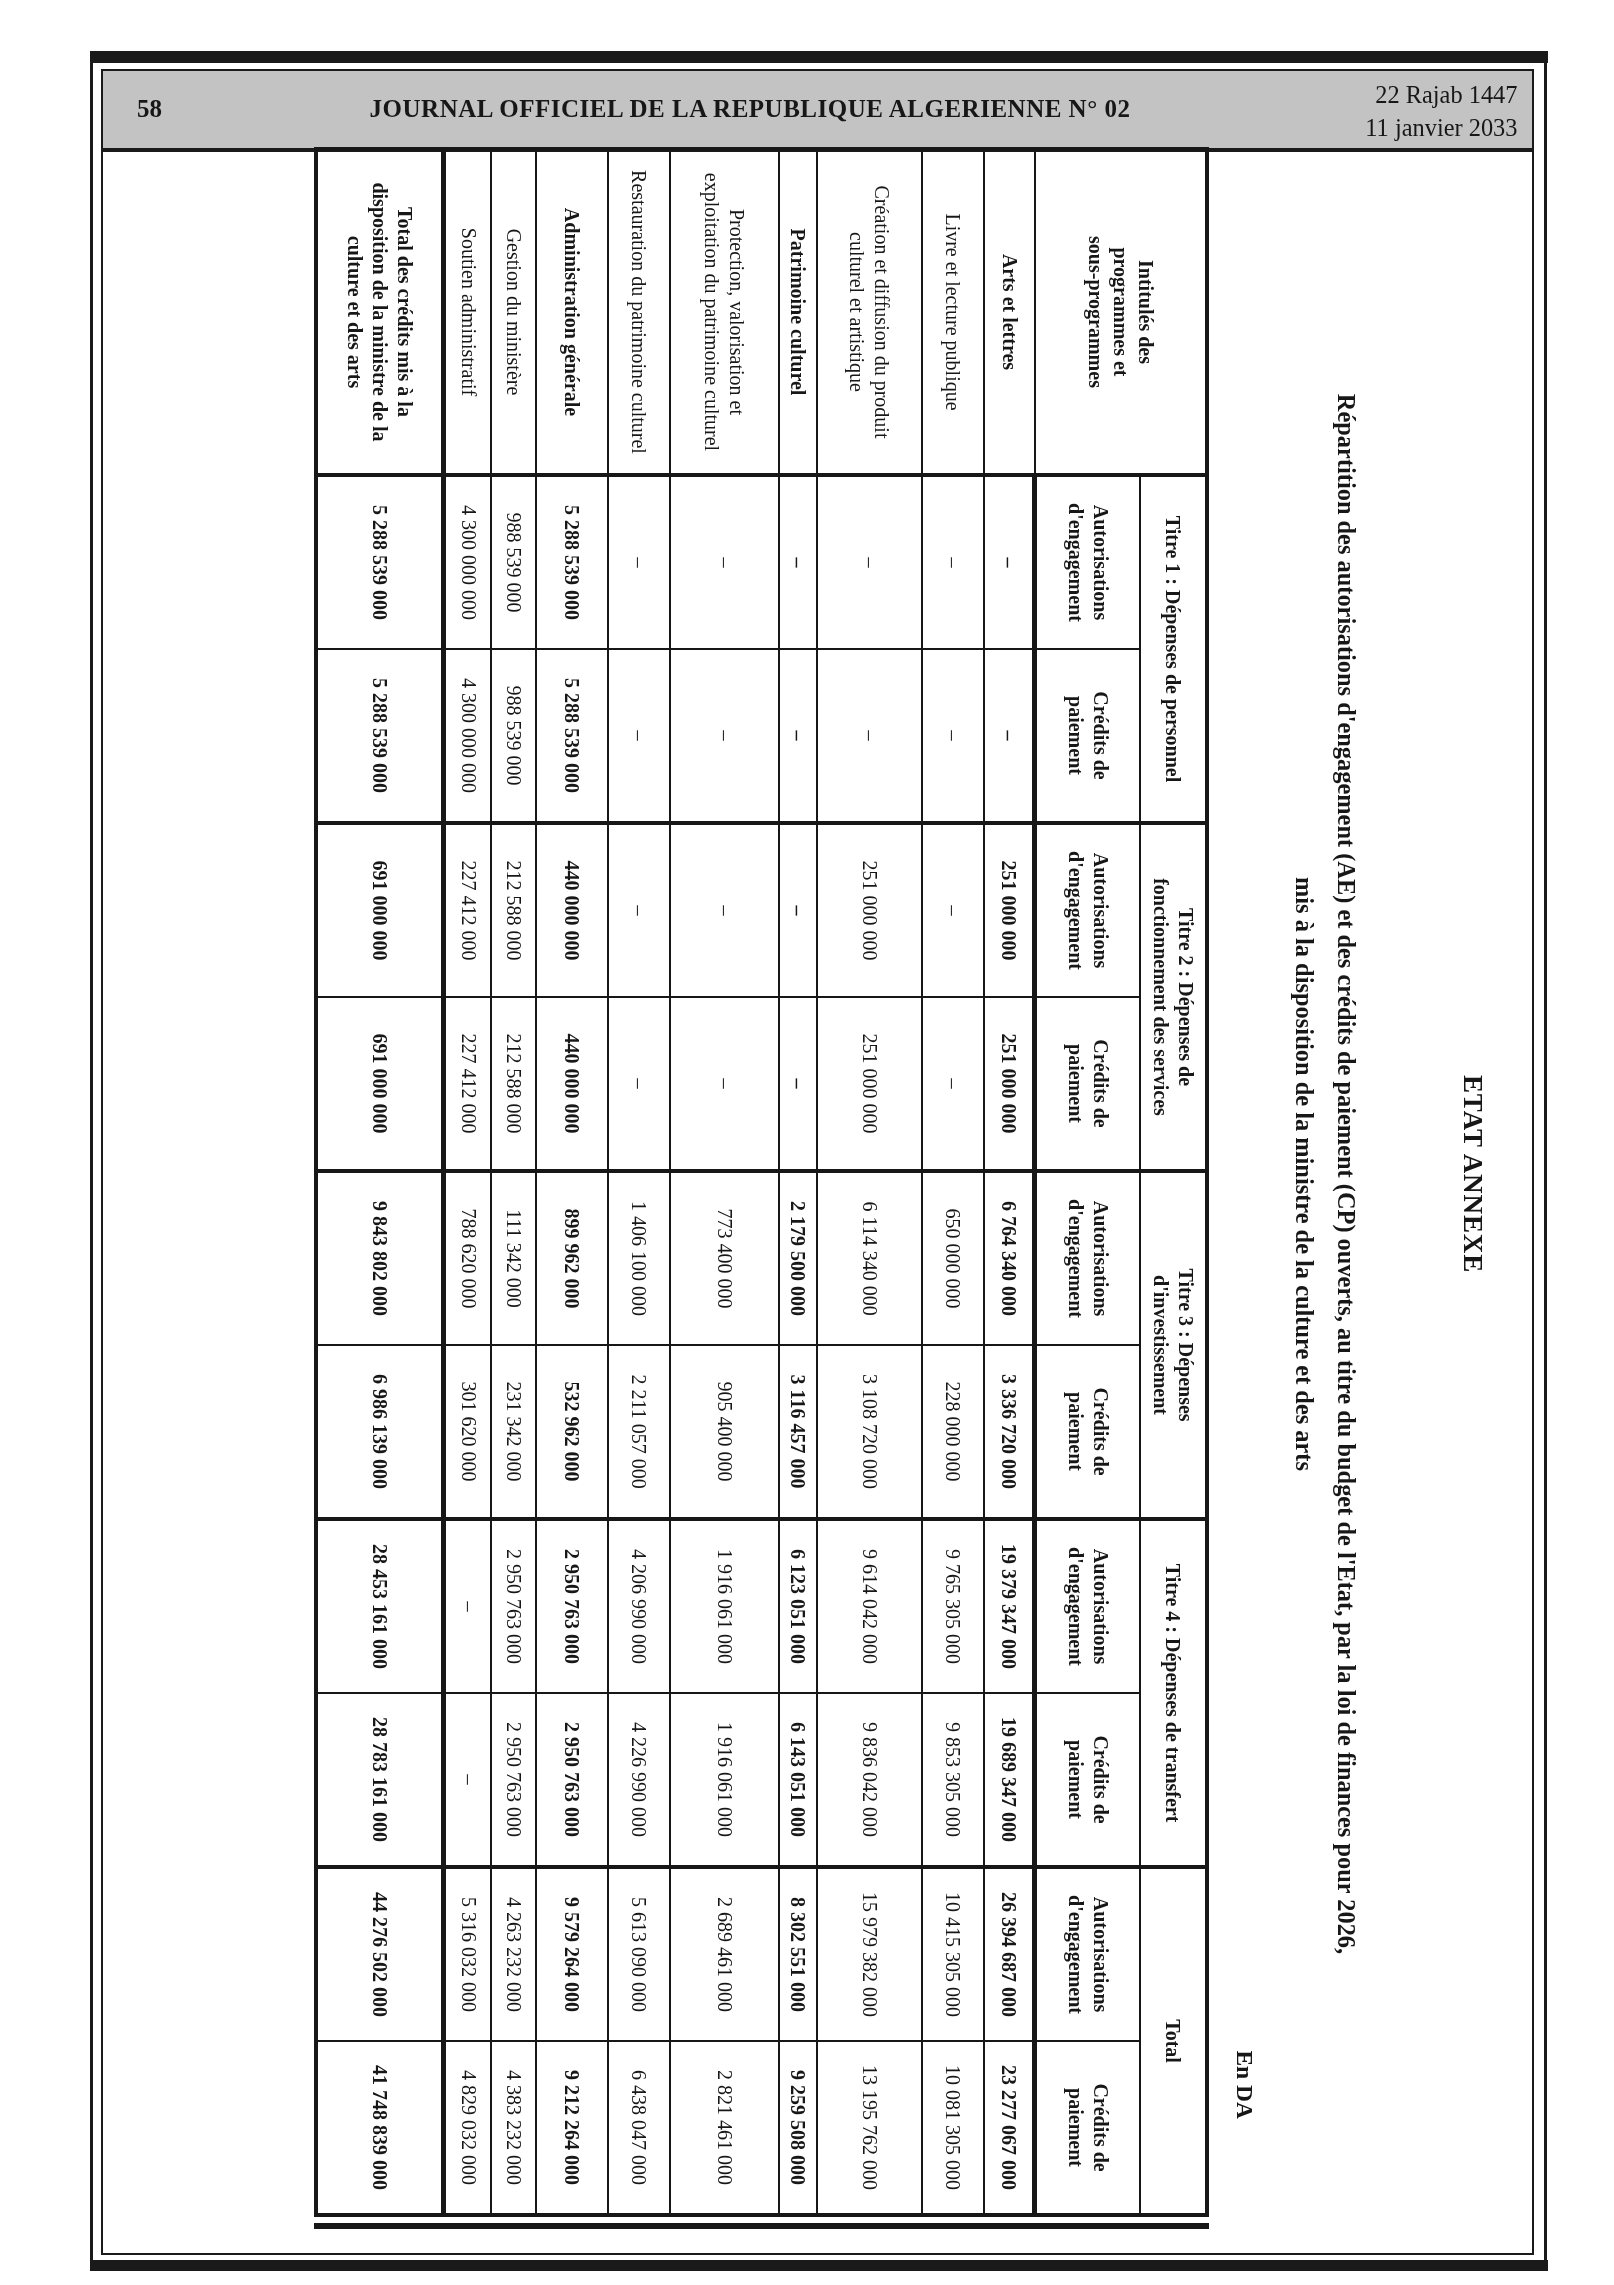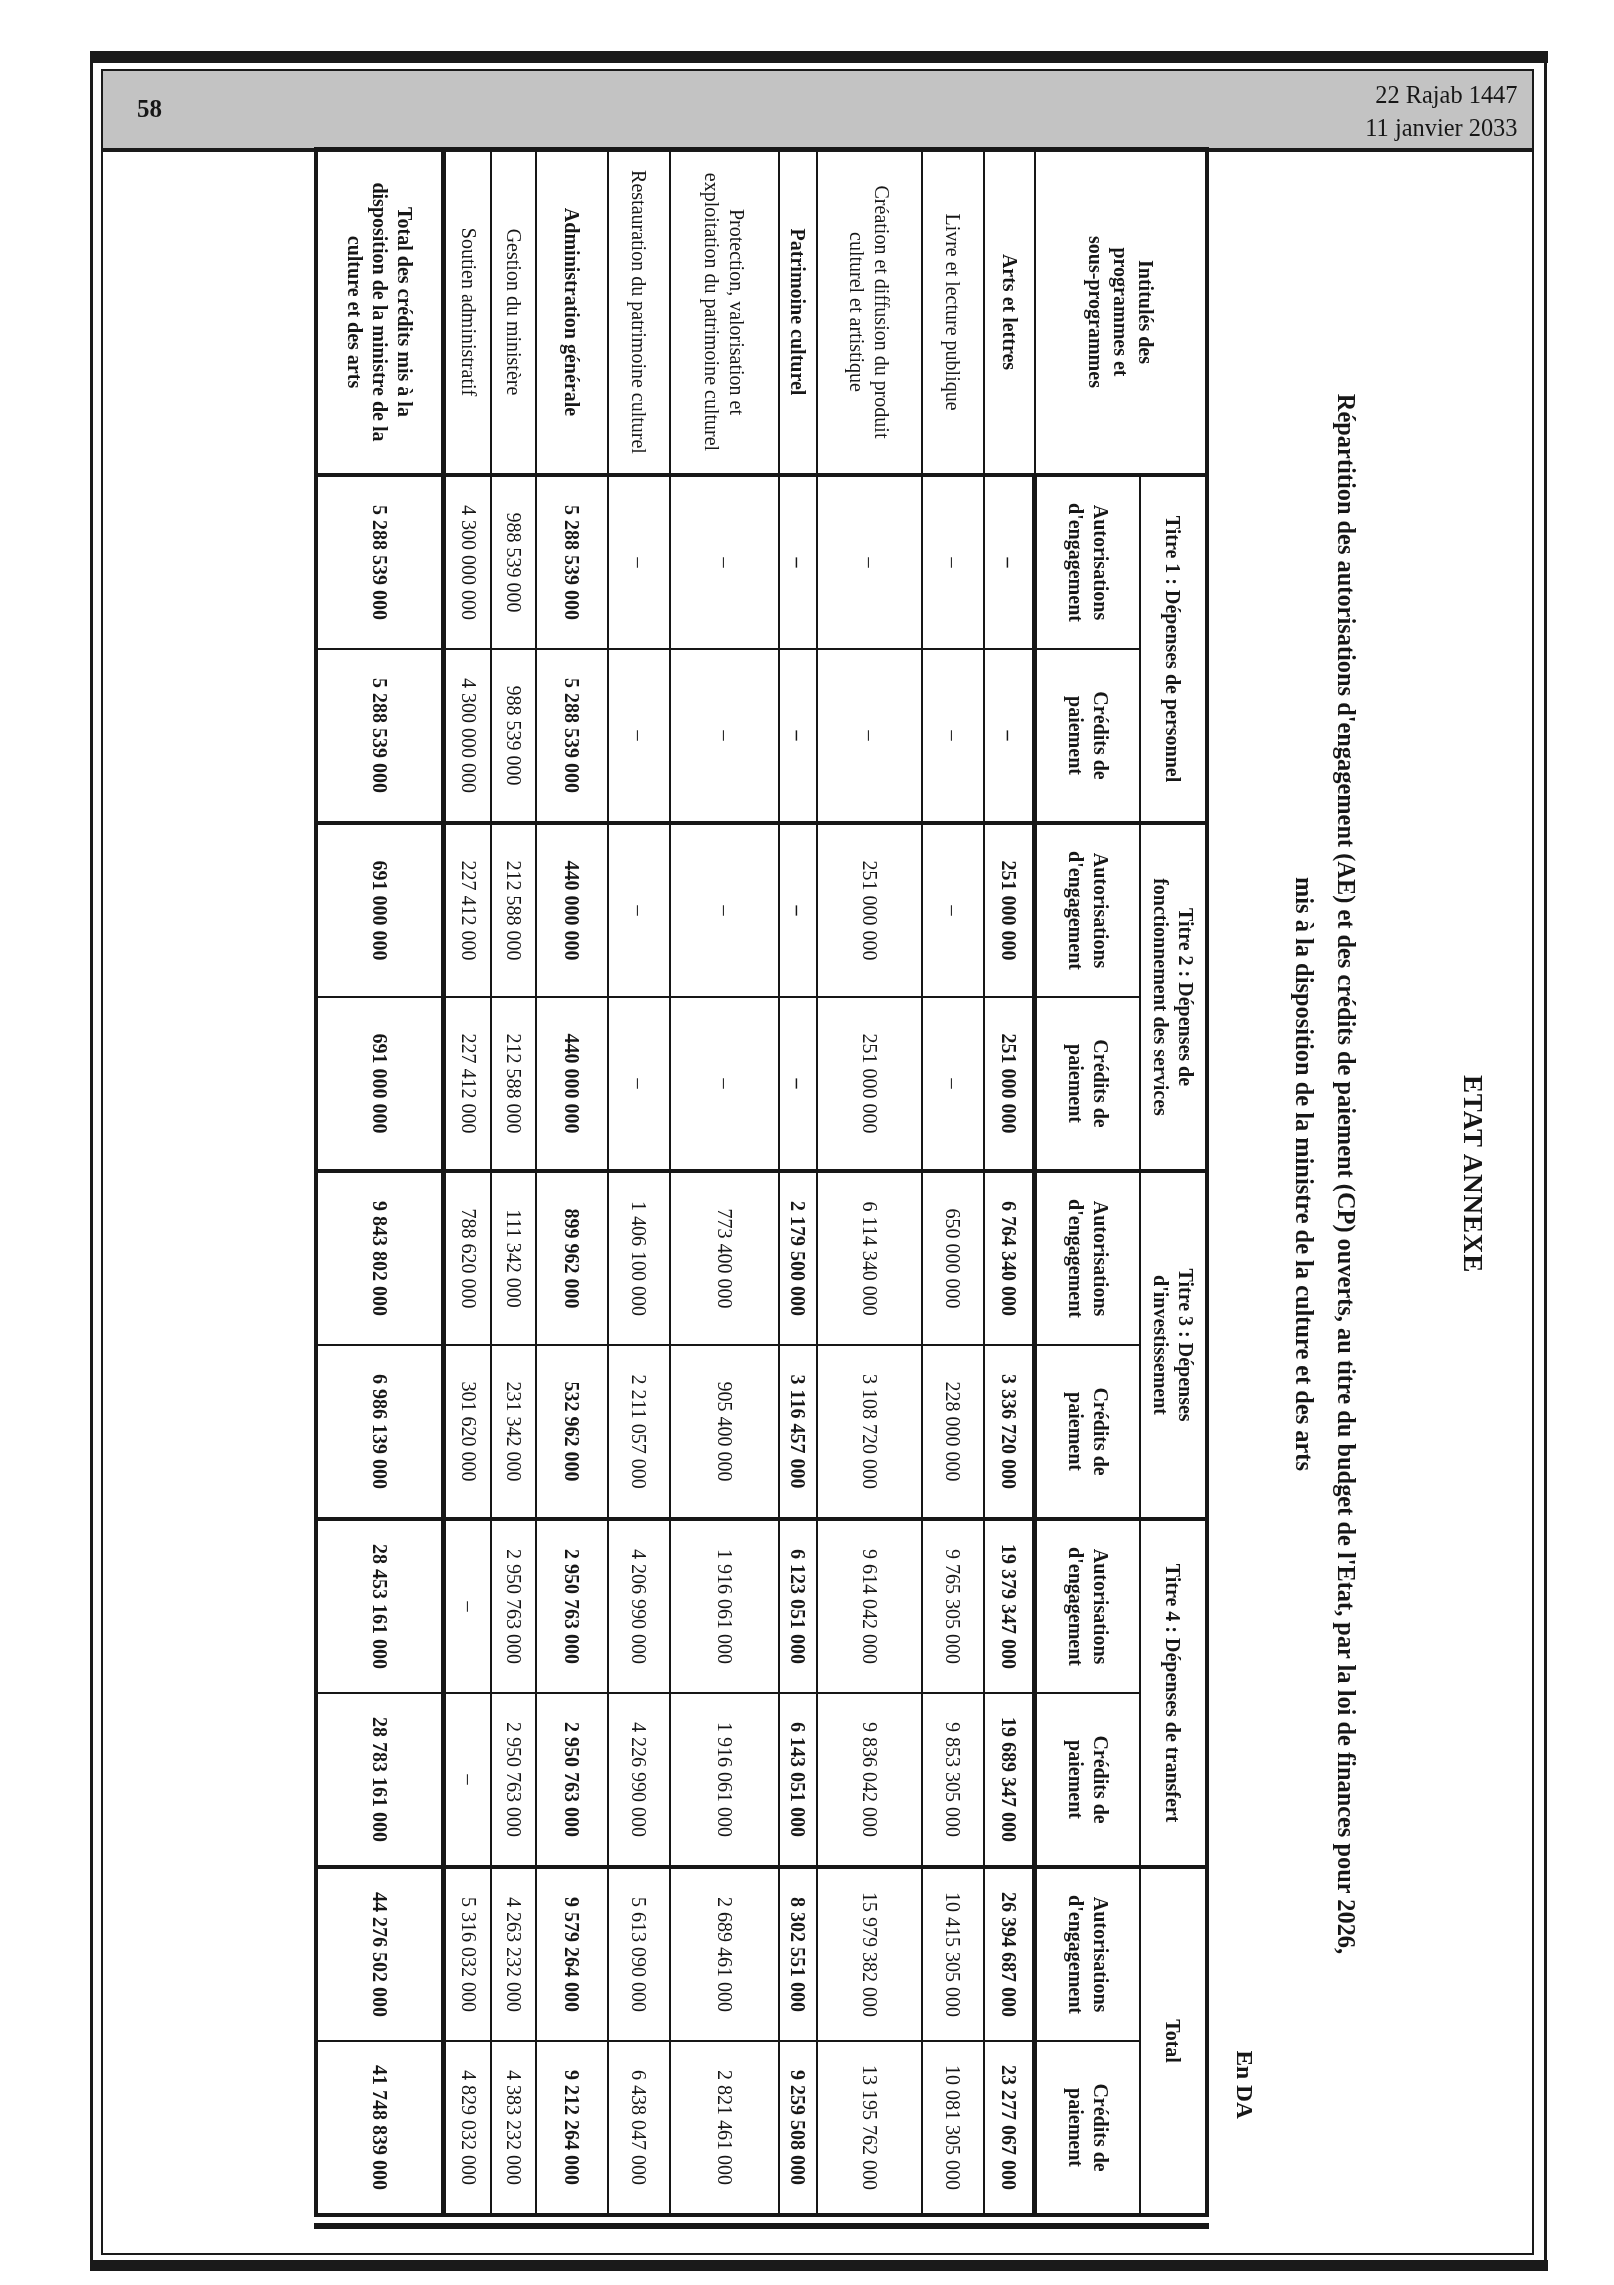--- a/index.html
+++ b/index.html
@@ -48,20 +48,21 @@
 
 <div class="page">
 
   <div class="band-top"></div>
   <div class="frame-outer"></div>
   <div class="band-bottom"></div>
 
   <div class="frame-inner">
     <div class="header-band">
       <div class="page-number">58</div>
+      <div class="journal-title">JOURNAL OFFICIEL DE LA REPUBLIQUE ALGERIENNE N° 02</div>
       <div class="dates">
         <div>22 Rajab 1447</div>
         <div>11 janvier 2033</div>
       </div>
     </div>
   </div>
 
   <div class="annex">
     <h1 class="annex-heading">ETAT ANNEXE</h1>
     <p class="annex-title">

